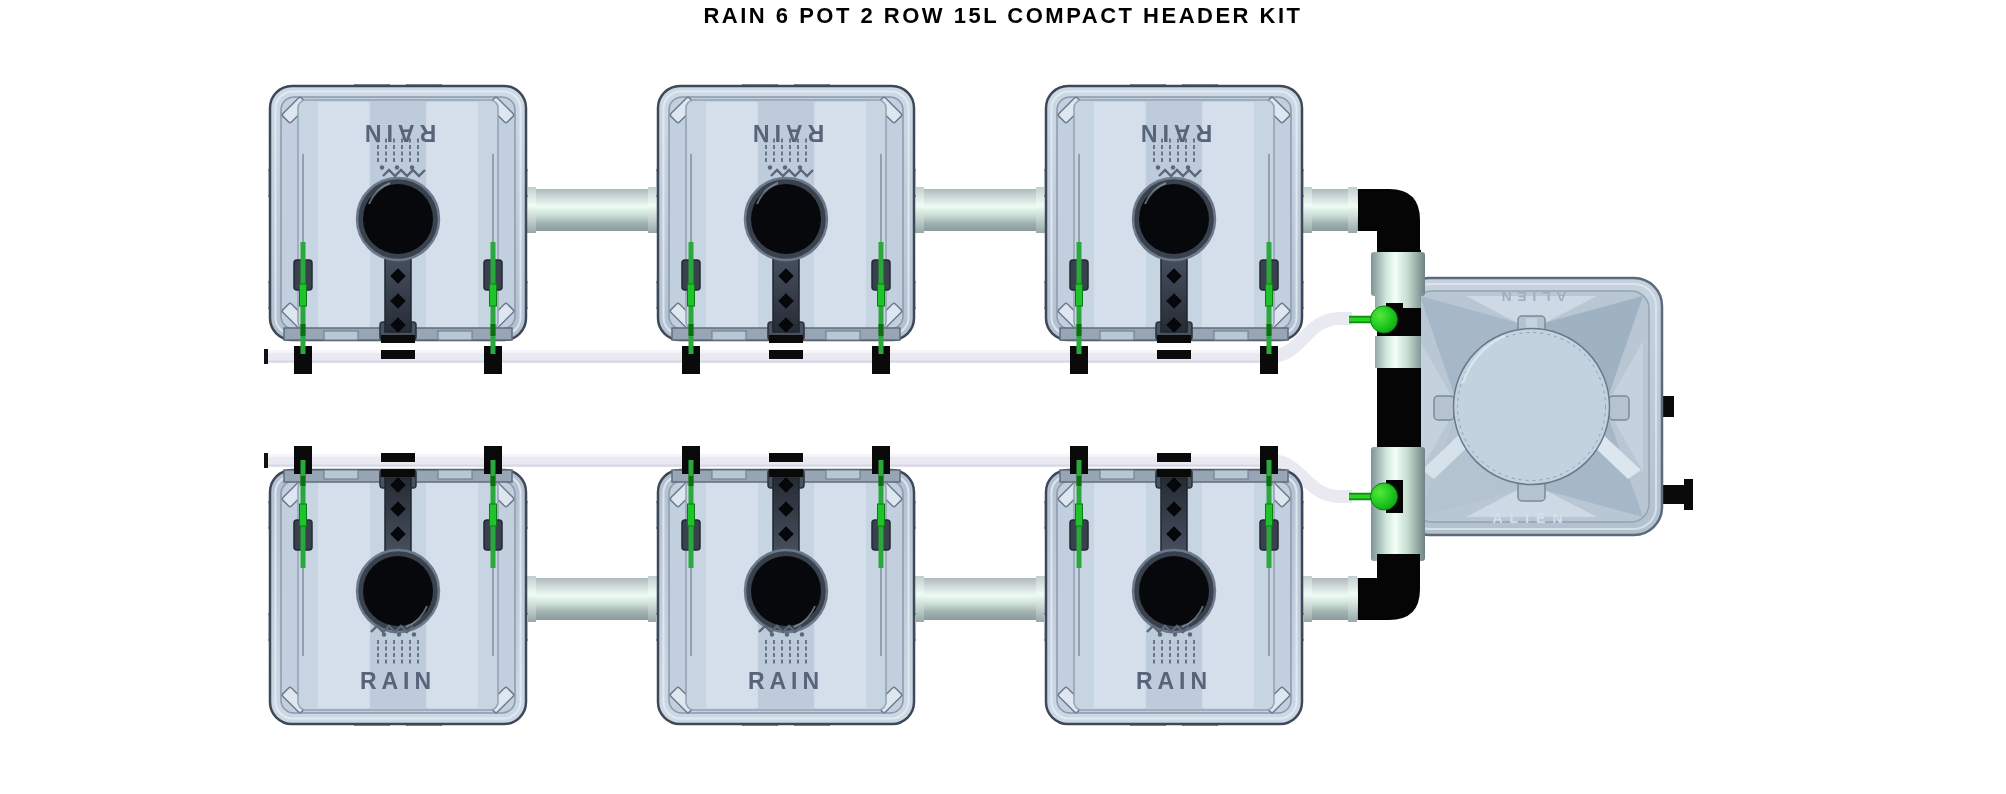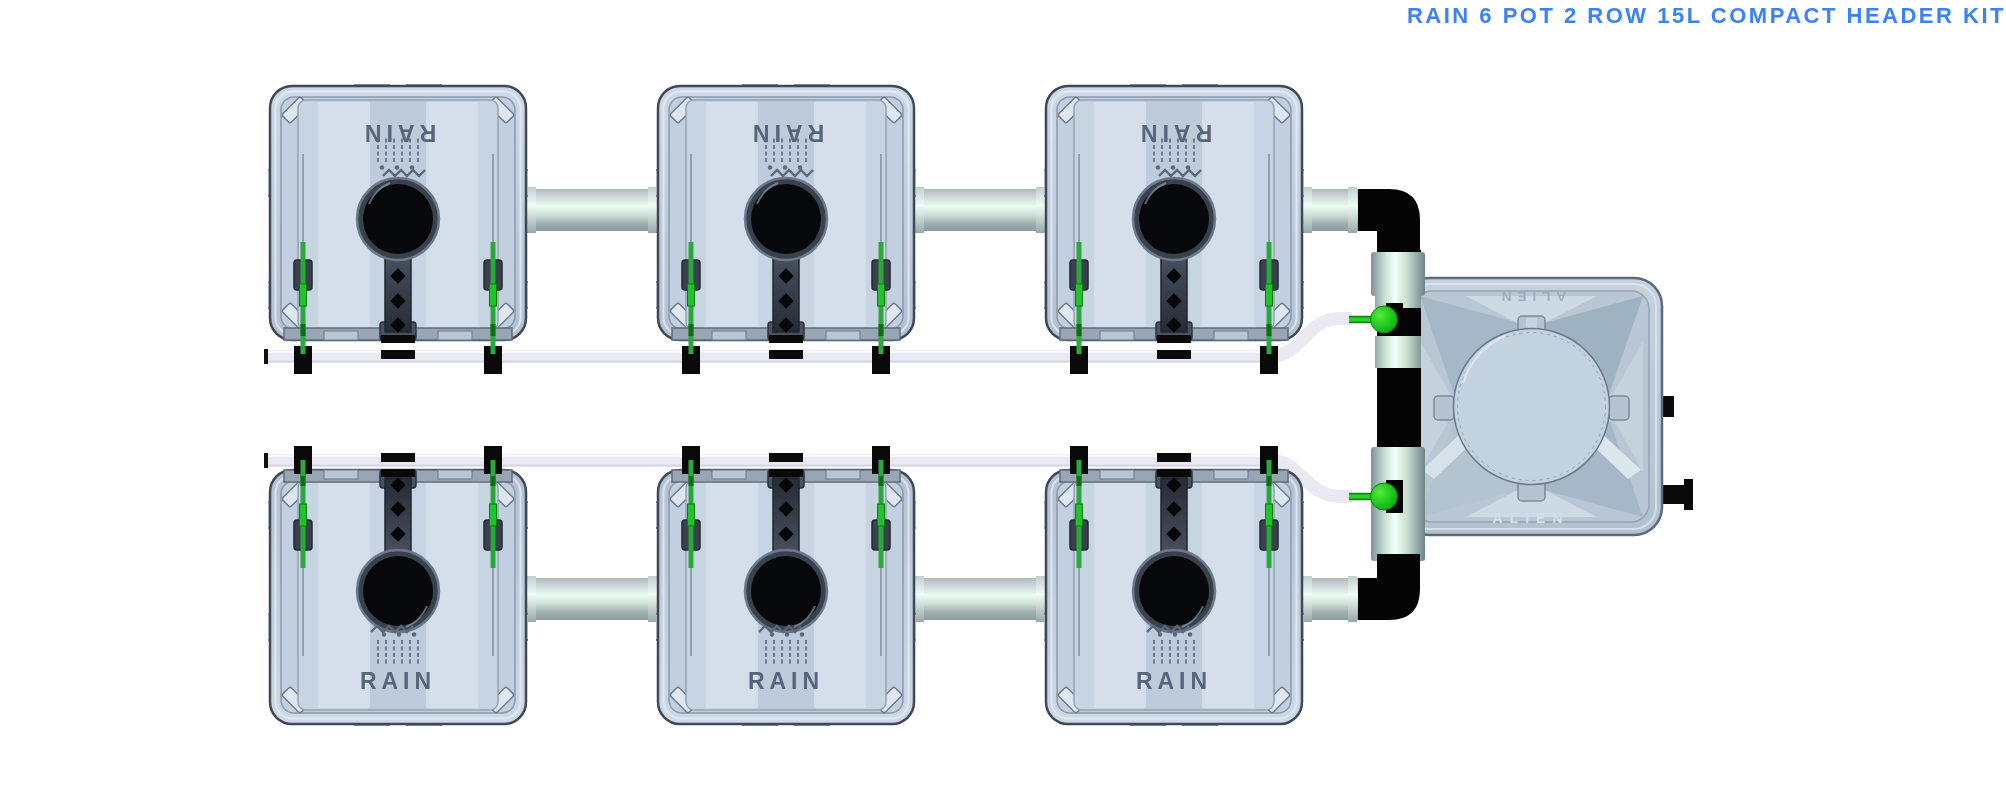--- a/index.html
+++ b/index.html
@@ -1,22 +1,22 @@
 <!DOCTYPE html>
 <html><head>
 <meta charset="utf-8">
 <style>
   html,body{margin:0;padding:0;background:#ffffff;}
   .stage{
     position:relative;width:2006px;height:794px;background:#ffffff;
     overflow:hidden;font-family:"Liberation Sans",sans-serif;
   }
   .page-title{
-    position:absolute;top:3px;left:0;width:100%;text-align:right;
-    font-size:22px;font-weight:bold;letter-spacing:2.5px;color:#3b82f6;
+    position:absolute;top:3px;left:0;width:100%;text-align:center;
+    font-size:22px;font-weight:bold;letter-spacing:2.5px;color:#000000;
     white-space:nowrap;
   }
   svg.scene{position:absolute;left:0;top:0;}
   .rain-label{
     font-family:"Liberation Sans",sans-serif;font-weight:bold;font-size:23px;
     letter-spacing:5px;fill:#57647a;text-anchor:middle;
   }
   .alien-label{
     font-family:"Liberation Sans",sans-serif;font-weight:bold;
     text-anchor:middle;

